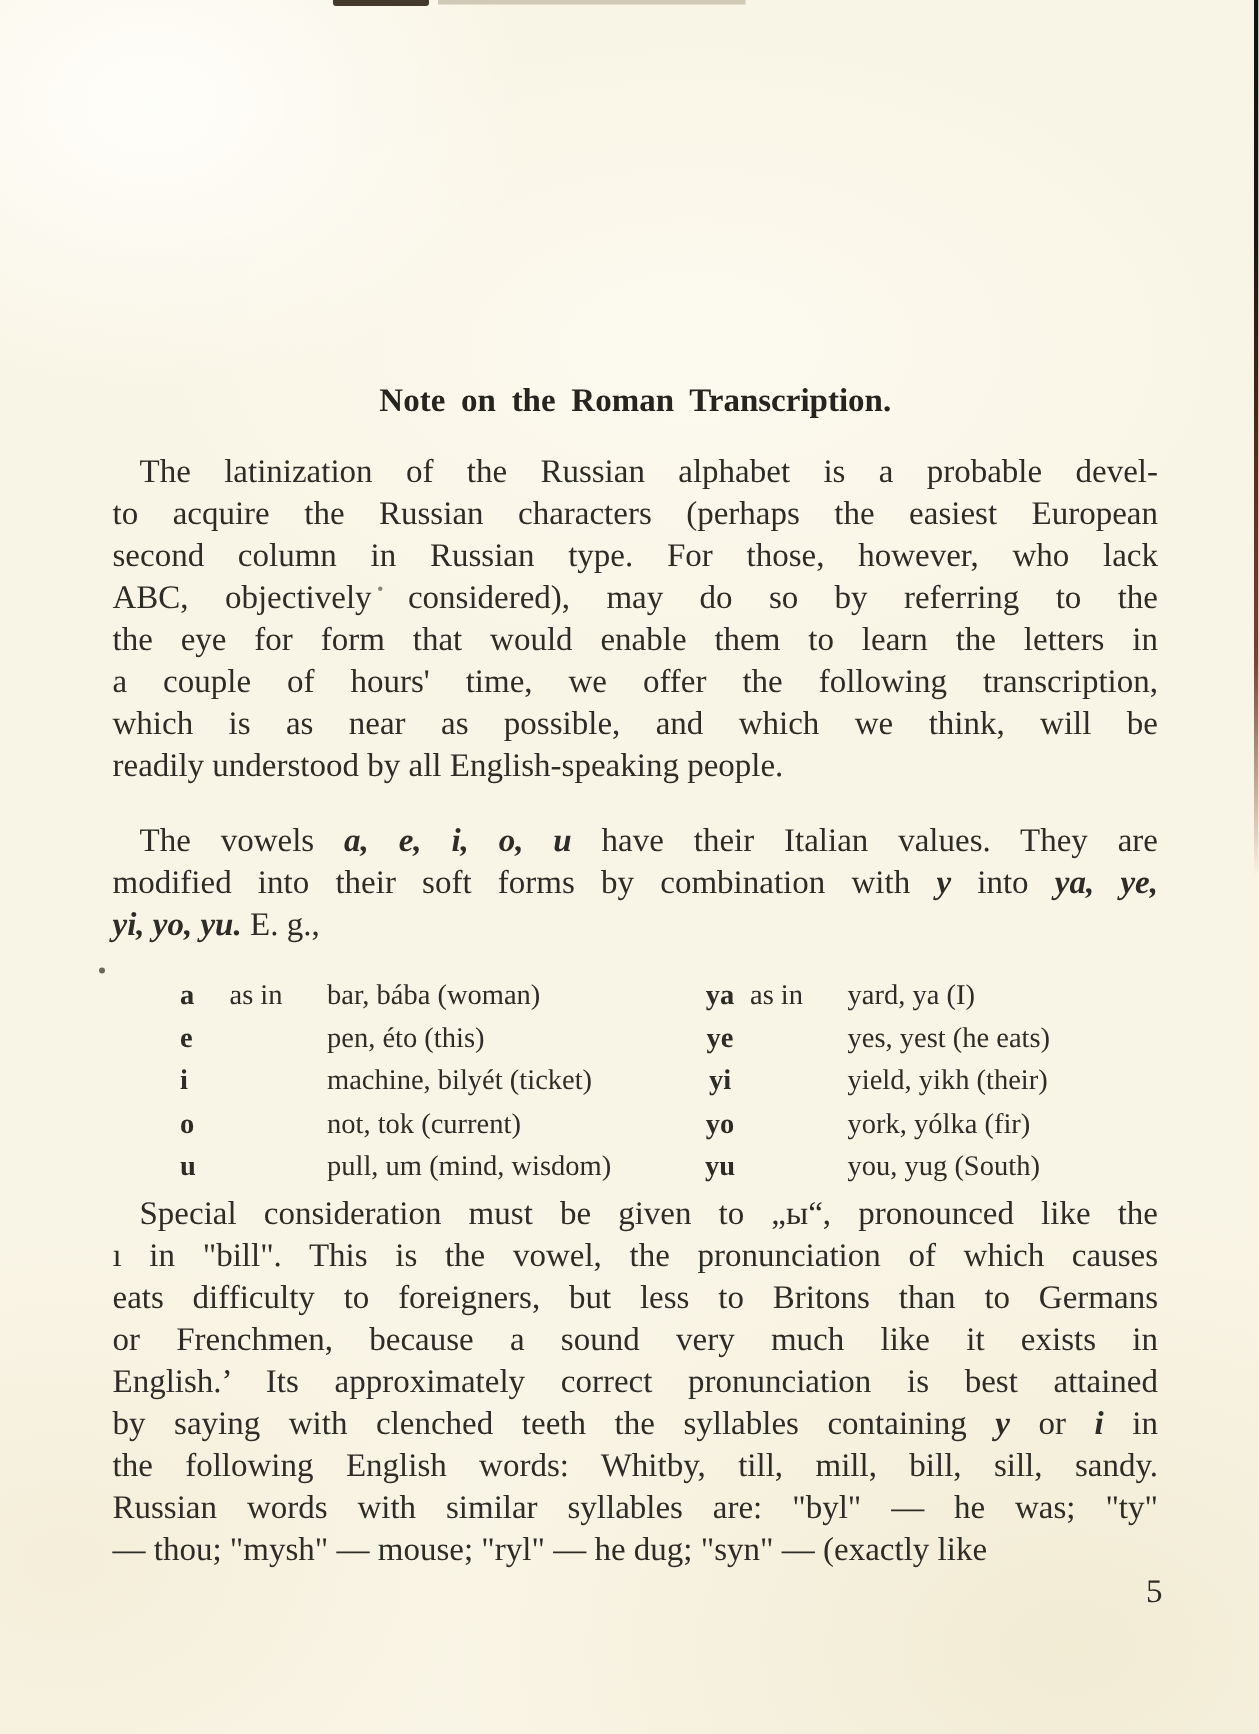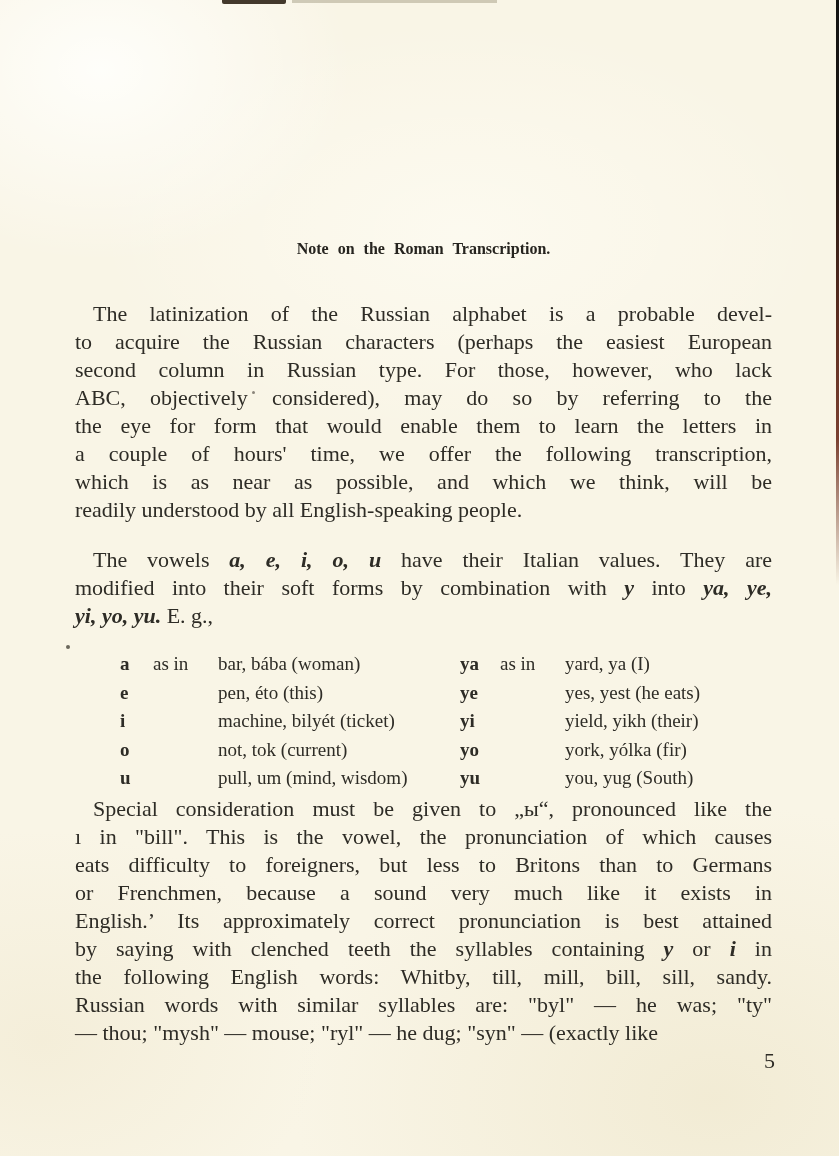--- a/index.html
+++ b/index.html
@@ -28,22 +28,22 @@
   .mark-top-2 { position: absolute; left: 292px; top: 0; width: 205px; height: 3px;
     background: rgba(110,100,70,0.3); }
   .mark-right-edge { position: absolute; right: 0; top: 0; width: 3px; height: 585px;
     background: linear-gradient(#131313 0%, #1d1713 28%, #5d2d20 55%, #7a4030 75%, rgba(122,64,48,0) 100%); }
   .mark-left-dot { position: absolute; left: 66px; top: 645px; width: 4px; height: 4px;
     border-radius: 50%; background: #6b675c; }
   .mark-small-dot { position: absolute; left: 252px; top: 391px; width: 3px; height: 3px;
     border-radius: 50%; background: #8a857a; }
 
   .title {
-    position: absolute; top: 240px; left: 75px; width: 697px;
-    text-align: center; font-weight: 700; font-size: 16px;
+    position: absolute; top: 254px; left: 75px; width: 697px;
+    text-align: center; font-weight: 700; font-size: 22px;
     word-spacing: 5px; color: #26241f;
   }
 
   .para { position: absolute; left: 75px; width: 697px; font-size: 22px; }
   .para-intro   { top: 300px; }
   .para-vowels  { top: 546px; }
   .para-special { top: 795px; }
 
   .jline {
     line-height: 28px;
@@ -51,21 +51,21 @@
     text-align-last: justify;
     white-space: normal;
   }
   .lastline { text-align-last: left; }
   .findent  { text-indent: 18px; }
   .b { font-weight: 700; font-style: italic; }
 
   .vowel-table { position: absolute; left: 75px; top: 650px; width: 697px; font-size: 19px; }
   .t-row { display: flex; line-height: 28.5px; padding-left: 45px; }
   .t-letter   { width: 33px; font-weight: 700; flex: none; }
-  .t-letter.r { width: 40px; }
+  .t-letter.r { width: 40px; text-align: center; }
   .t-asin     { width: 65px; flex: none; }
   .t-example  { width: 242px; flex: none; }
   .t-example.r { width: auto; flex: 1; }
 
   .page-number {
     position: absolute; top: 1048px; left: 75px; width: 700px;
     text-align: right; font-size: 22px; color: #2e2c26;
   }
 </style>
 </head>

